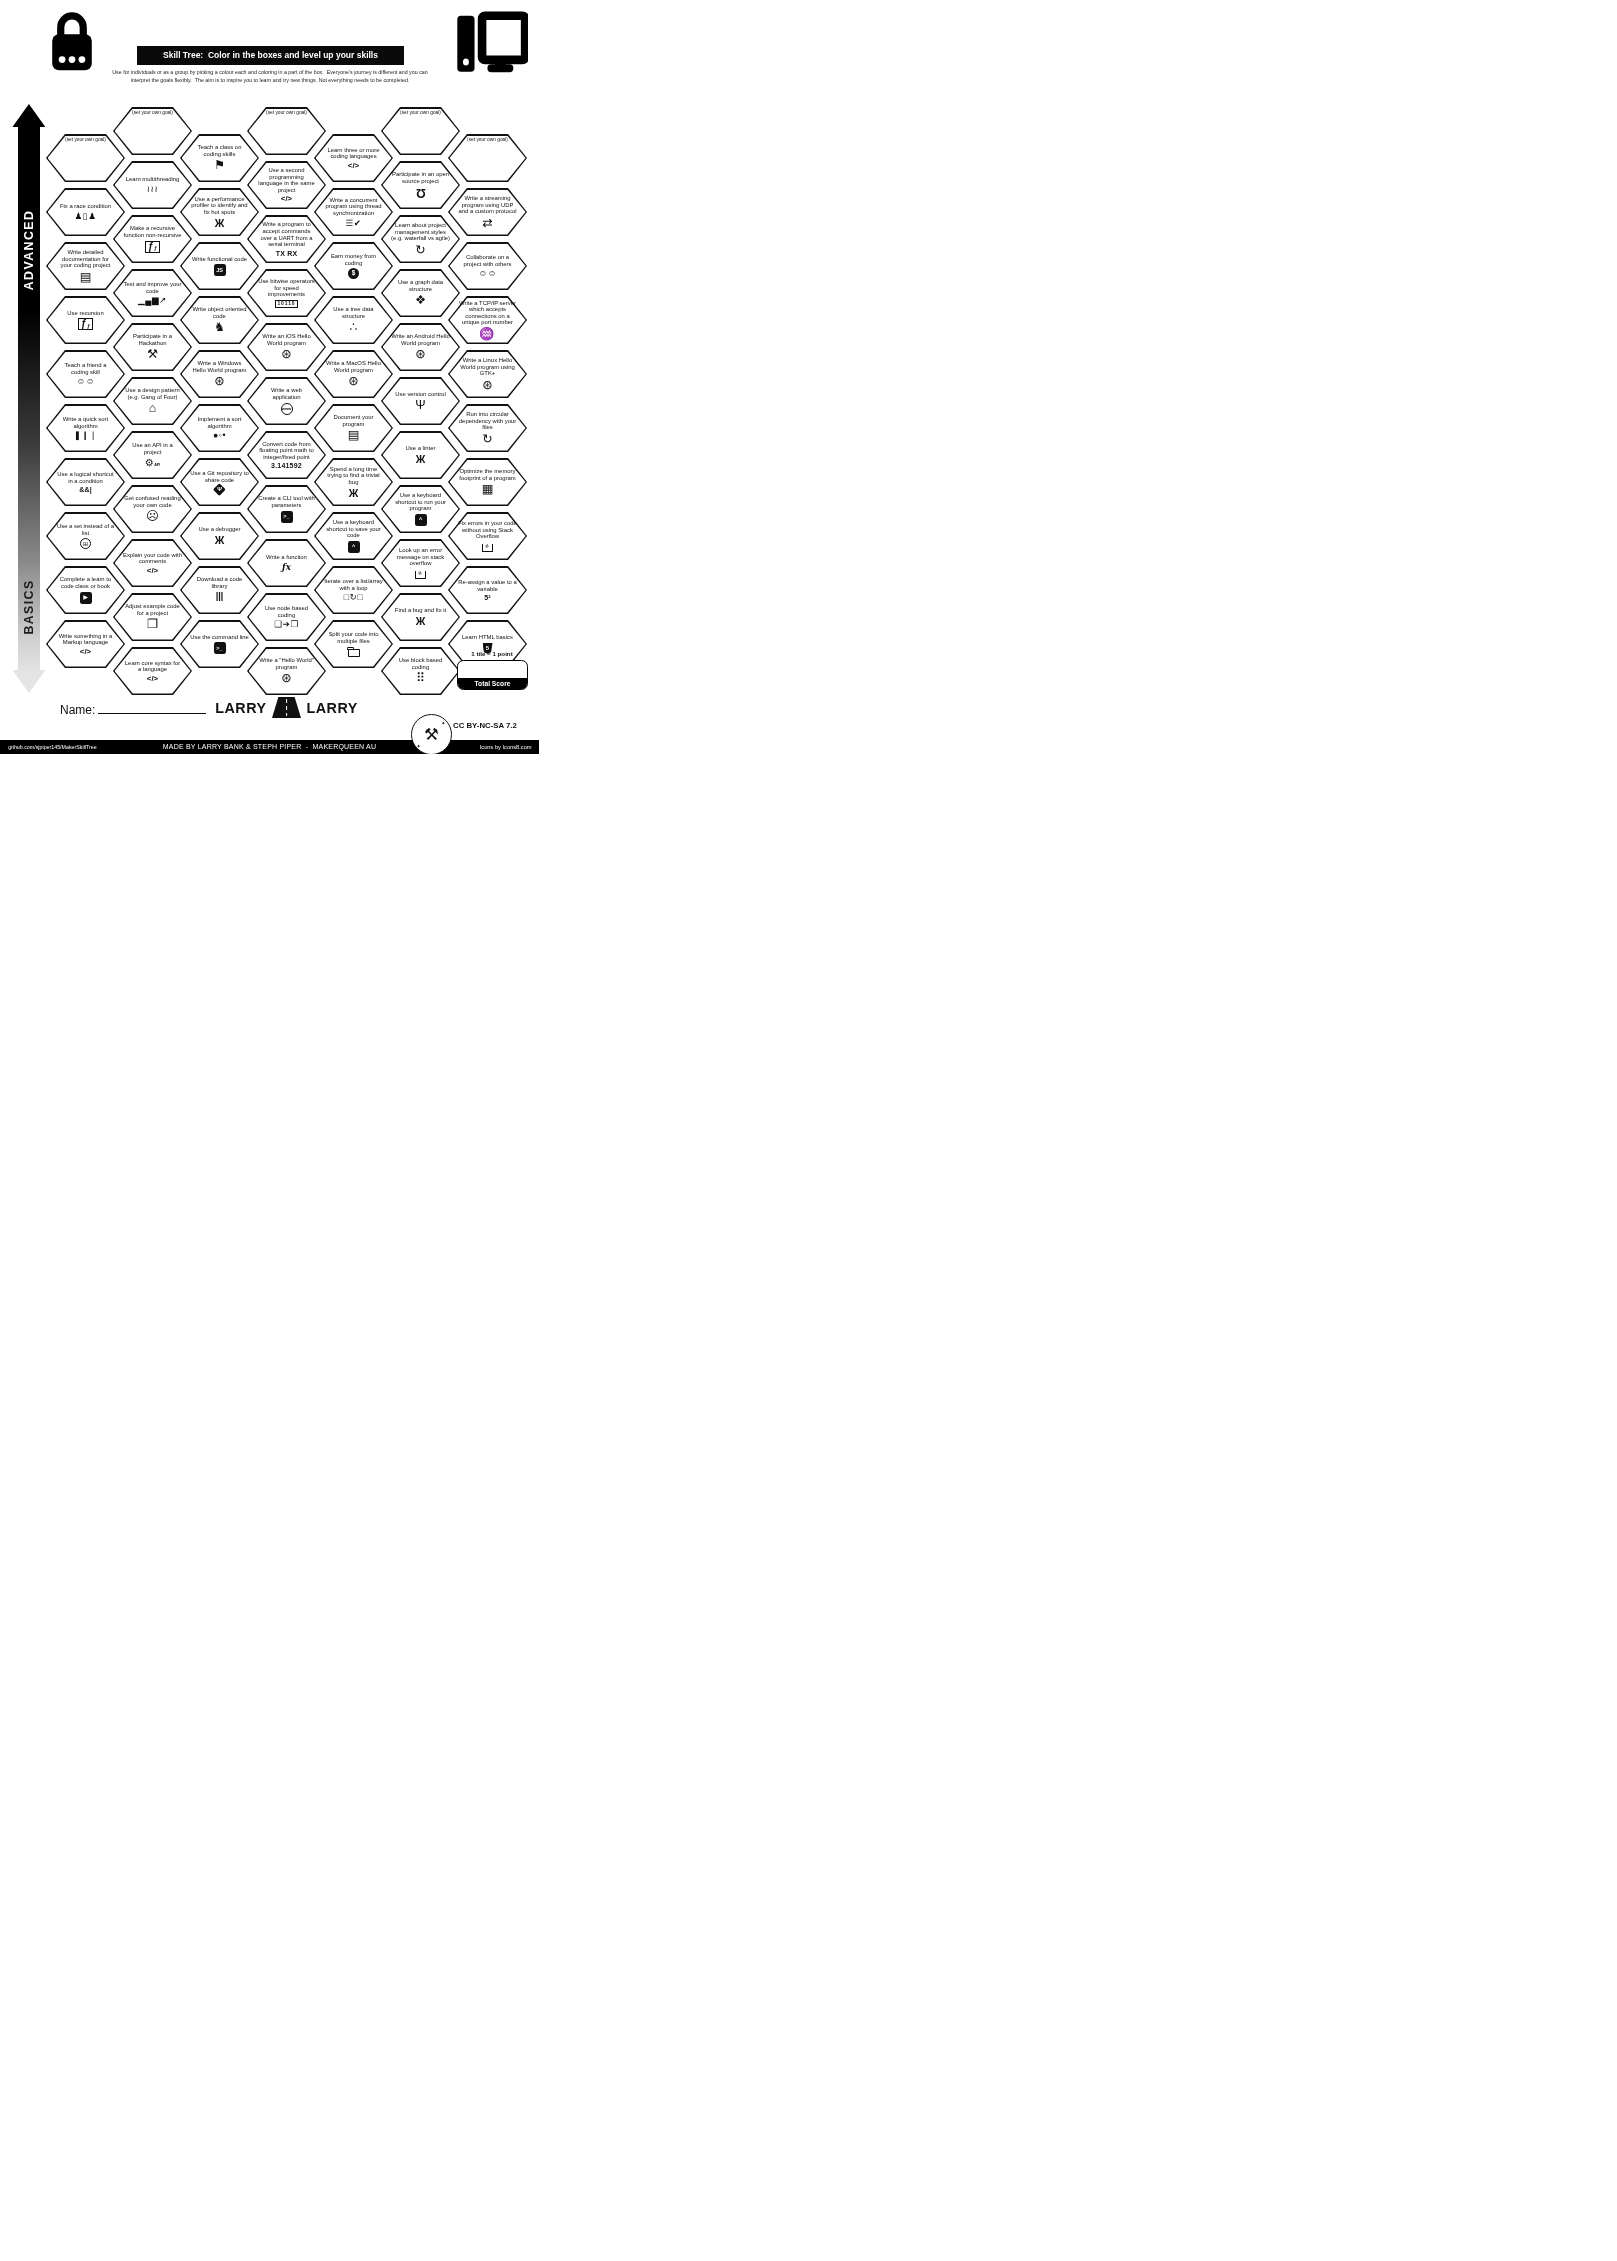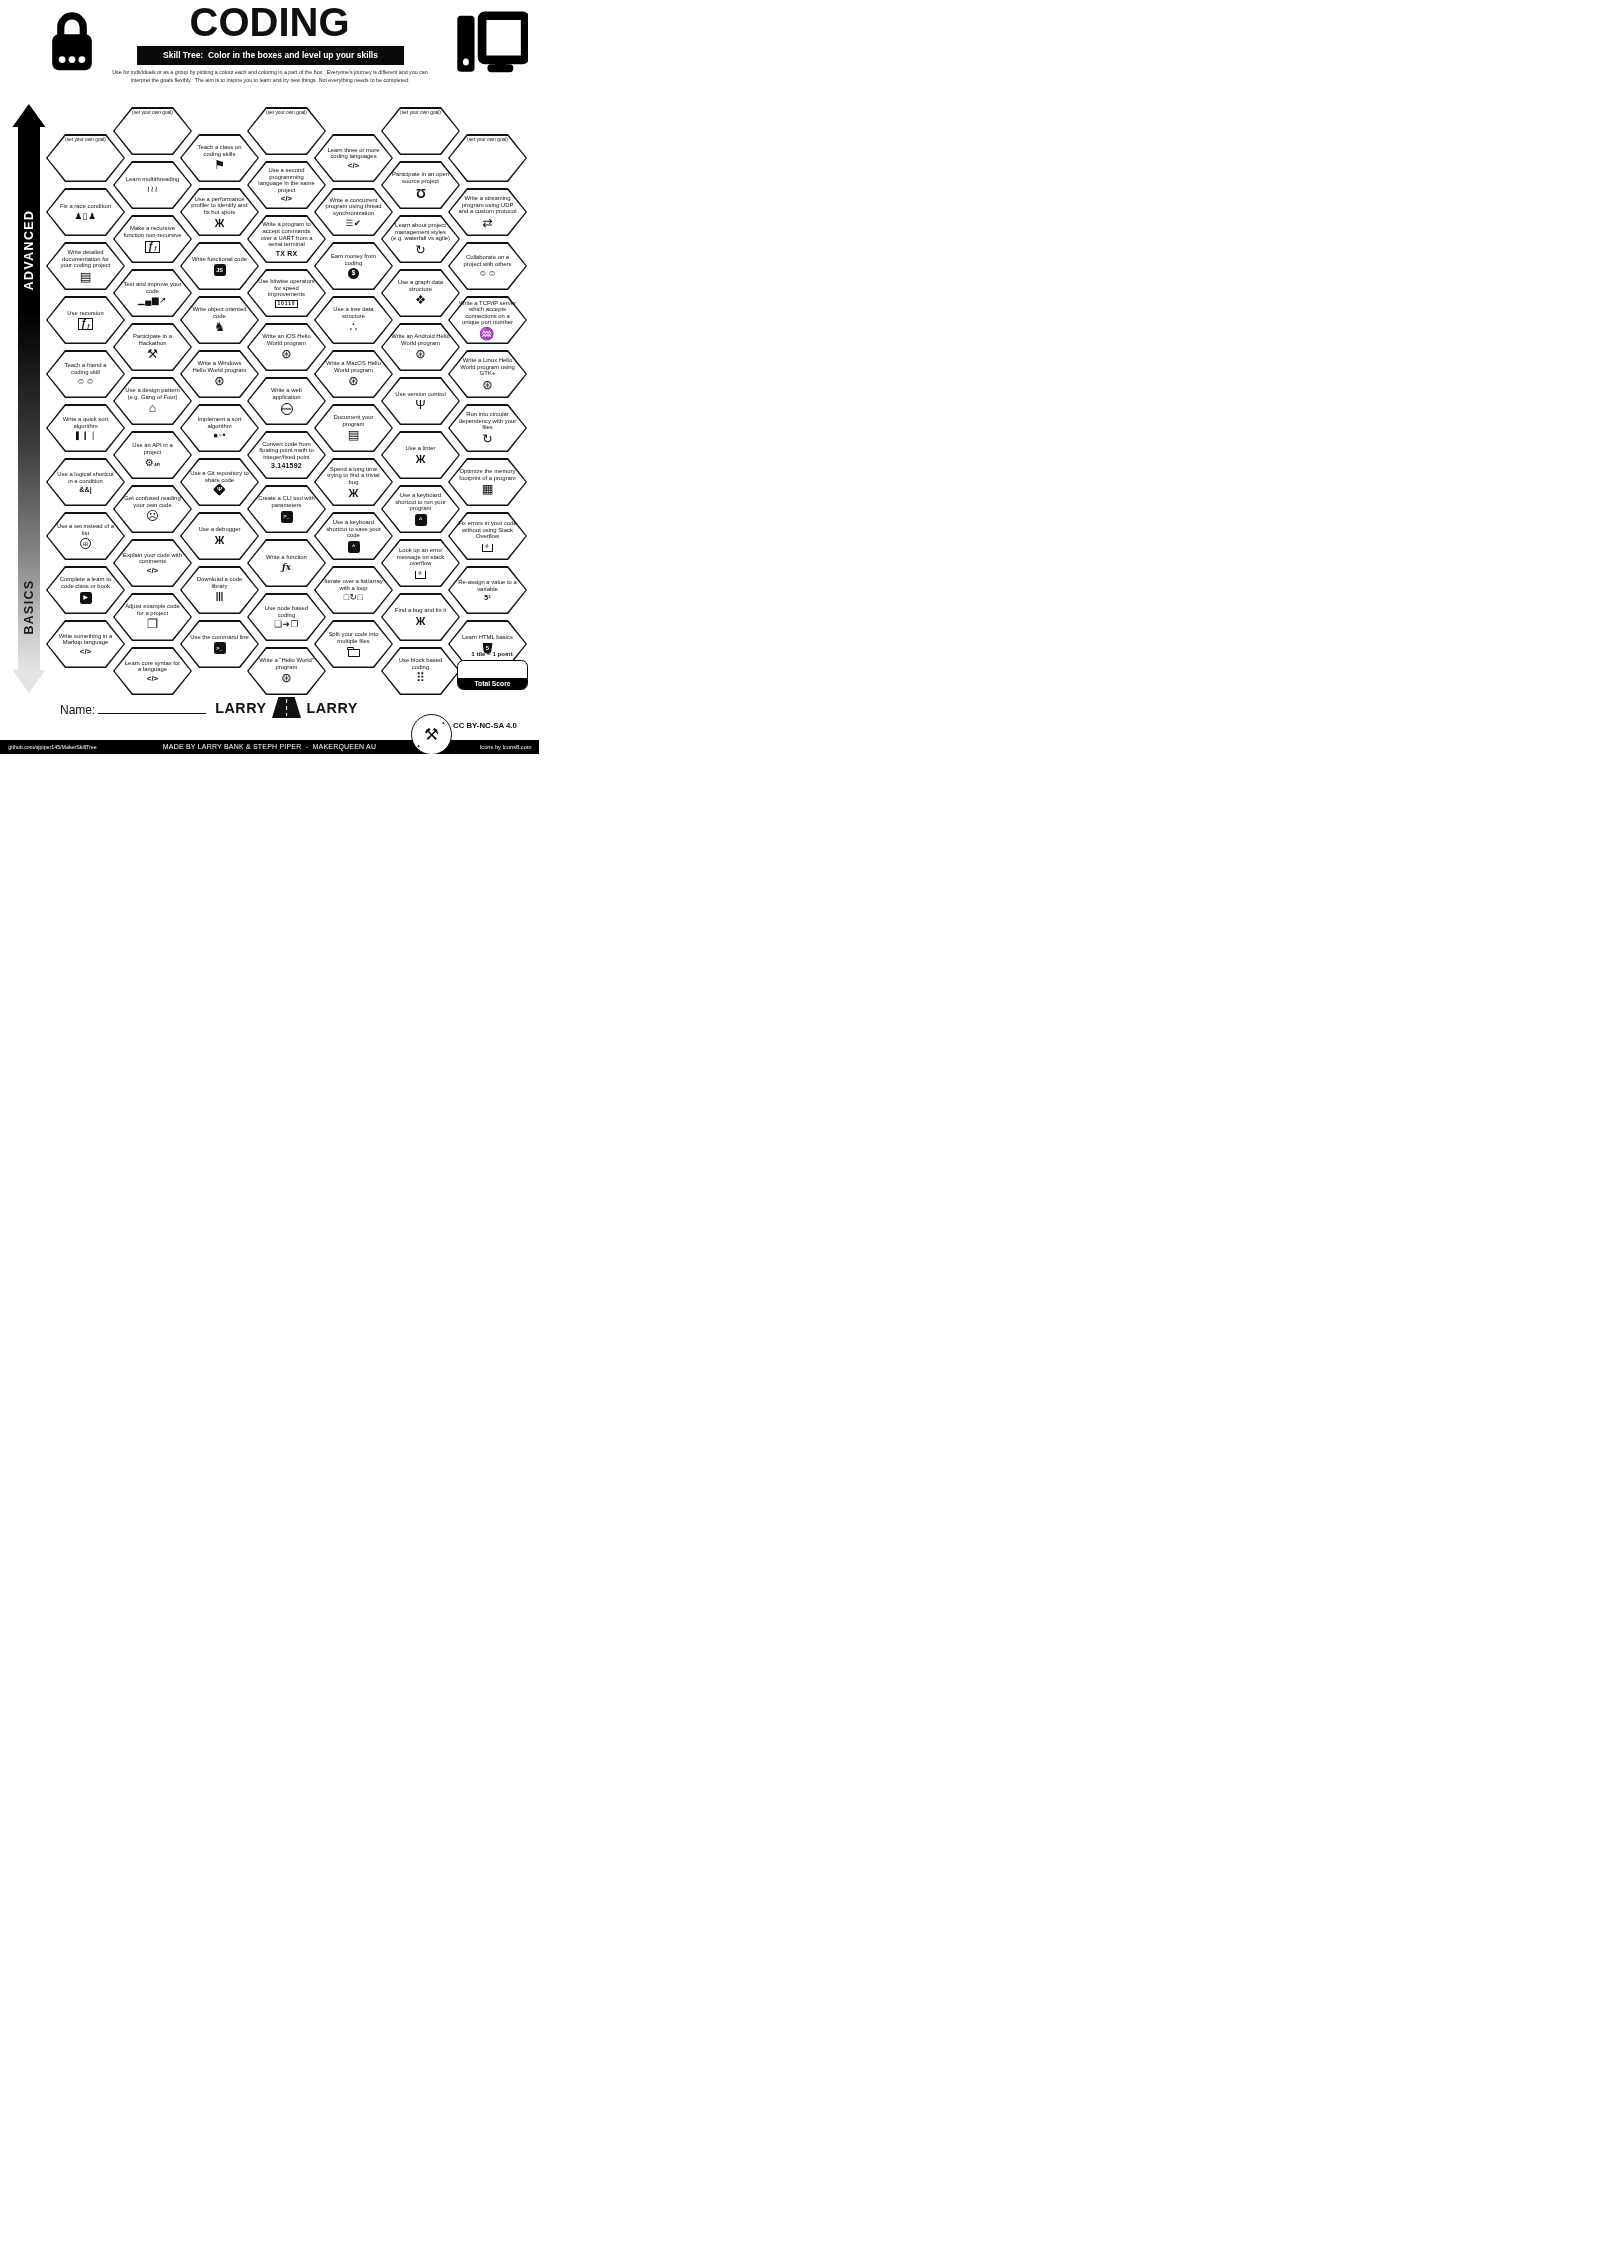--- a/index.html
+++ b/index.html
@@ -104,21 +104,20 @@
 
 <div id="page">
 
   <svg id="lock-svg" viewBox="0 0 120 150">
     <path d="M35 62 V42 a25 25 0 0 1 50 0 V62" fill="none" stroke="#000" stroke-width="16"></path>
     <rect x="16" y="58" width="88" height="80" rx="15" fill="#000"></rect>
     <circle cx="38" cy="114" r="7.5" fill="#fff"></circle>
       <circle cx="60" cy="114" r="7.5" fill="#fff"></circle>
       <circle cx="82" cy="114" r="7.5" fill="#fff"></circle>
   </svg>
-  <div id="title">CODING</div>
   <div id="subtitle-bar">
     <span>Skill Tree: &nbsp;Color in the boxes and level up your skills</span>
   </div>
   <div id="description">
     <div>Use for individuals or as a group by picking a colour each and coloring in a part of the box. &nbsp;Everyone's journey is different and you can</div>
     <div>interpret the goals flexibly. &nbsp;The aim is to inspire you to learn and try new things. Not everything needs to be completed.</div>
   </div>
   <svg id="computer-svg" viewBox="0 0 135 130">
     <rect x="4" y="20" width="32" height="104" rx="7" fill="#000"></rect>
     <ellipse cx="20" cy="106" rx="5.5" ry="6.5" fill="#fff"></ellipse>
@@ -866,21 +865,21 @@
   <div id="tile-note">1 tile = 1 point</div>
   <div id="score-box">
     <div class="bar">Total Score</div>
   </div>
 
   <div id="mq-logo">
     <span class="hammer">⚒</span>
     <span class="spark s1">✦</span>
     <span class="spark s2">✦</span>
   </div>
-  <div id="license">CC BY-NC-SA 4.0</div>
+  <div id="license">CC BY-NC-SA 7.2</div>
 
   <div id="footer">
     <span class="f-left">github.com/sjpiper145/MakerSkillTree</span>
     <span class="f-center">MADE BY LARRY BANK &amp; STEPH PIPER &nbsp;- &nbsp;MAKERQUEEN AU</span>
     <span class="f-right">Icons by Icons8.com</span>
   </div>
 </div>
 
 
 </body></html>

